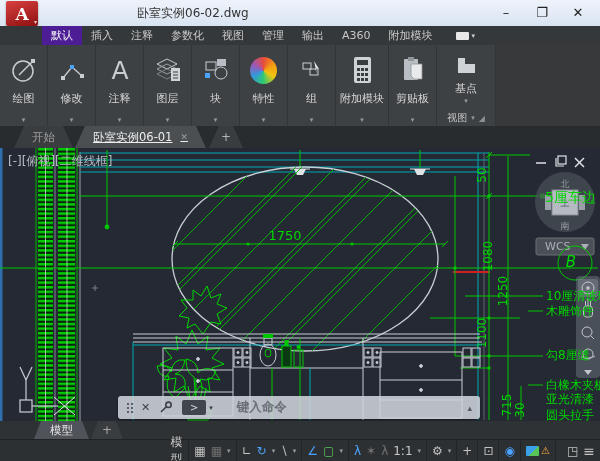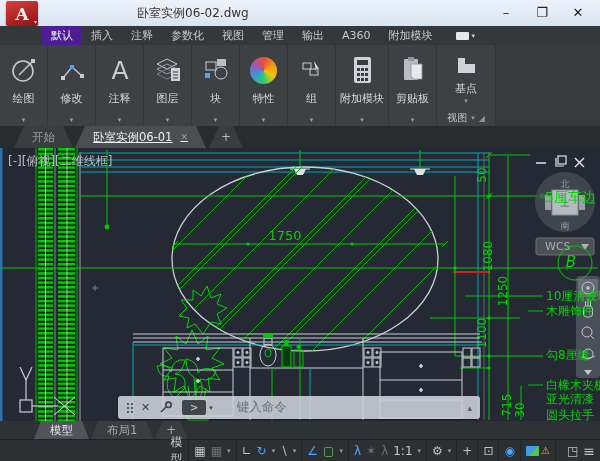--- a/index.html
+++ b/index.html
@@ -39,21 +39,21 @@
   .ftab .x{font-size:9px;color:#9e9e9e;}
   .ftab.newtab{background:#3a3d3f;color:#b5b5b5;padding:0 12px;margin-left:3px;font-size:12px;}
   
   .canvaswrap{position:absolute;left:0;top:148px;width:600px;height:273px;background:#242933;}
   
   .cmdbar{position:absolute;left:118px;top:396px;width:362px;height:23px;background:rgba(206,210,217,0.88);border-radius:3px;display:flex;align-items:center;padding:0 8px;box-sizing:border-box;box-shadow:0 1px 3px rgba(0,0,0,.35);}
   .grip{width:7px;height:12px;background-image:radial-gradient(#5a5e64 1px,transparent 1.3px);background-size:4px 4px;margin-right:8px;}
   .cmdx{color:#3c4043;font-size:11px;margin-right:9px;}
   .cmdchip{width:24px;height:15px;background:#41464d;border-radius:2px;color:#d5d9dd;font-size:10px;line-height:15px;text-align:center;margin-right:3px;}
   .cmdcaret{font-size:7px;color:#3c4043;margin-right:24px;}
-  .cmdtext{font-size:12.5px;color:rgba(58,62,68,0.62);}
+  .cmdtext{font-size:12.5px;color:rgba(58,62,68,0.62);font-weight:bold;}
   .cmdcollapse{margin-left:auto;font-size:9px;color:#565b61;}
   
   .modelbar{position:absolute;left:0;top:421px;width:600px;height:18px;background:#2f3234;display:flex;align-items:stretch;padding-left:34px;box-sizing:border-box;}
   .mtab{clip-path:polygon(7px 0,calc(100% - 7px) 0,100% 100%,0 100%);padding:0 16px;display:flex;align-items:center;font-size:11.5px;}
   .mtab.active{background:#50545a;color:#e8e8e8;}
   .mtab.idle{background:#3a3d3f;color:#a8a8a8;margin-left:2px;}
   .mtab.plus{padding:0 11px;font-size:12px;}
   
   .statusbar{position:absolute;left:0;top:439px;width:600px;height:22px;background:#2d3032;border-top:1px solid #202224;box-sizing:border-box;display:flex;align-items:center;font-size:12px;color:#c8c8c8;}
   .sgroup{display:flex;align-items:center;height:100%;padding:0 5px;border-right:1px solid #222527;gap:5px;}
@@ -523,23 +523,20 @@
     <span class="cmdchip">&gt;</span>
     <span class="cmdcaret">▾</span>
     <span class="cmdtext">键入命令</span>
     <span class="cmdcollapse">▴</span>
   </div>
 
   <div class="modelbar">
     <div class="mtab active">
         <span>模型</span>
       </div>
-    <div class="mtab idle">
-        <span>布局1</span>
-      </div>
     <div class="mtab idle plus">
         <span>+</span>
       </div>
   </div>
 
   <div class="statusbar">
     <div style="width:310px"></div>
     <div class="sgroup">
       <span>模型</span>
     </div>

